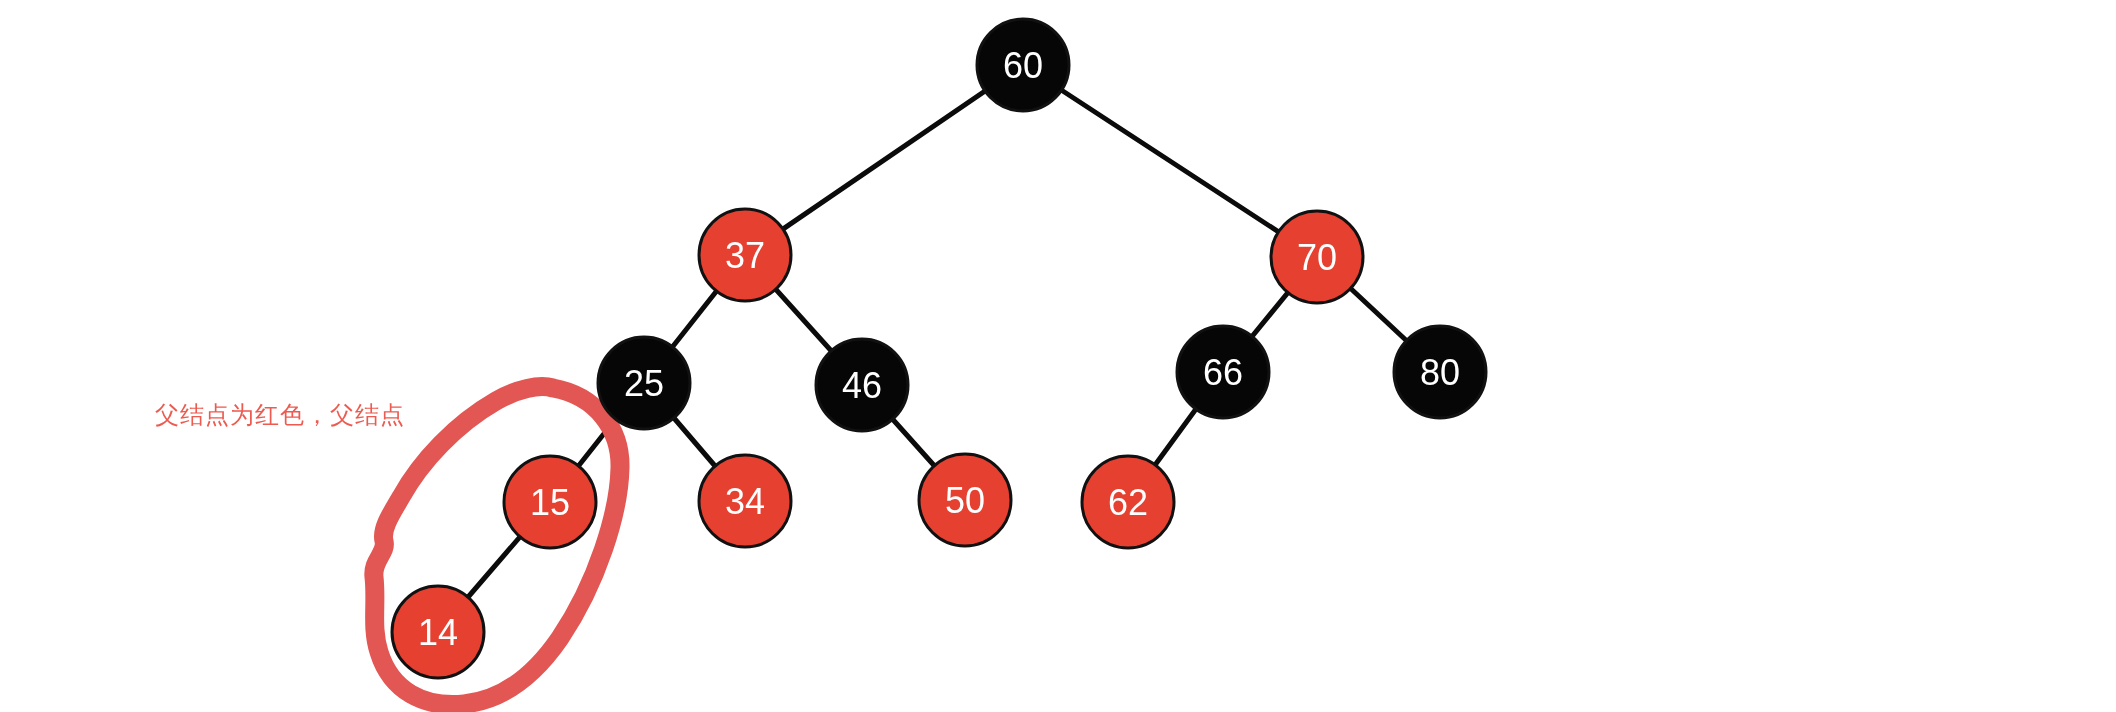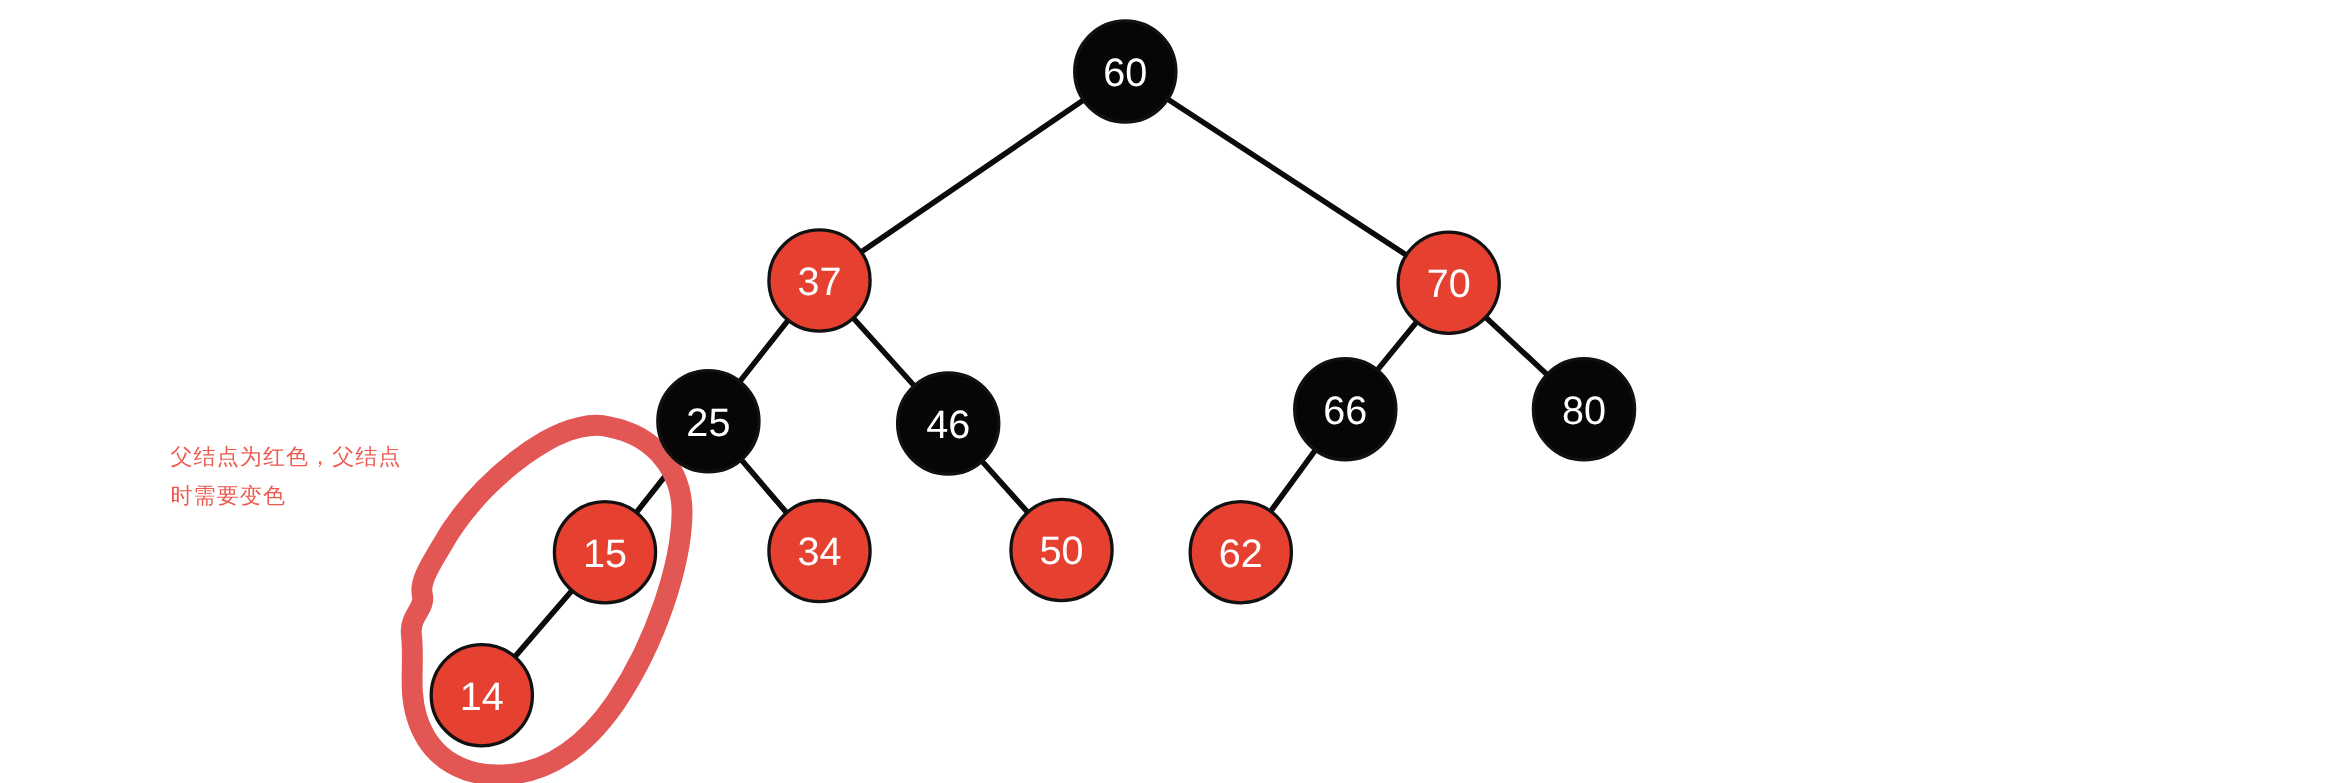--- a/index.html
+++ b/index.html
@@ -28,21 +28,21 @@
     font-family: "Liberation Sans", "DejaVu Sans", sans-serif;
     font-size: 36px;
     text-anchor: middle;
     user-select: none;
   }
   #annotation {
     position: absolute;
     left: 155px;
     top: 398px;
     width: 330px;
-    font-size: 20px;
+    font-size: 24px;
     line-height: 35px;
     font-family: "DejaVu Sans", "Liberation Sans", sans-serif;
     letter-spacing: 1px;
   }
   #annotation .ann-line {
     display: block;
     white-space: nowrap;
   }
 </style>
 </head>
@@ -106,15 +106,14 @@
         <circle cx="1128" cy="502" r="46" fill="#e64031" stroke="#111111" stroke-width="3"></circle>
         <text x="1128" y="515" class="node-label" fill="#ffffff">62</text>
       </g>
       <g>
         <circle cx="438" cy="632" r="46" fill="#e64031" stroke="#111111" stroke-width="3"></circle>
         <text x="438" y="645" class="node-label" fill="#ffffff">14</text>
       </g>
     </svg>
   <div id="annotation" style="color: rgb(237, 90, 80);">
     <span class="ann-line">父结点为红色，父结点</span>
-    <span class="ann-line">时需要变色</span>
   </div>
 </div>
 
 </body></html>

